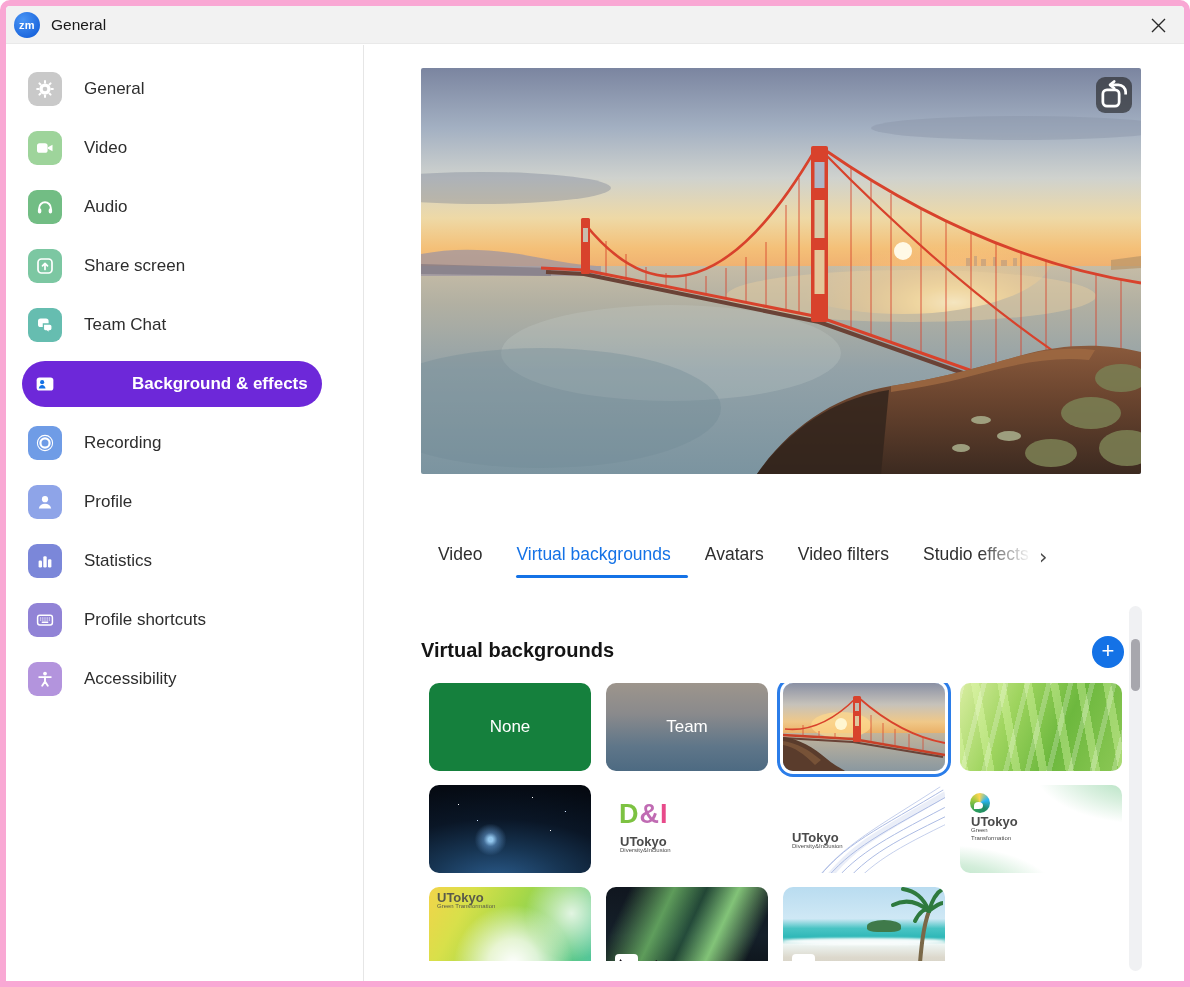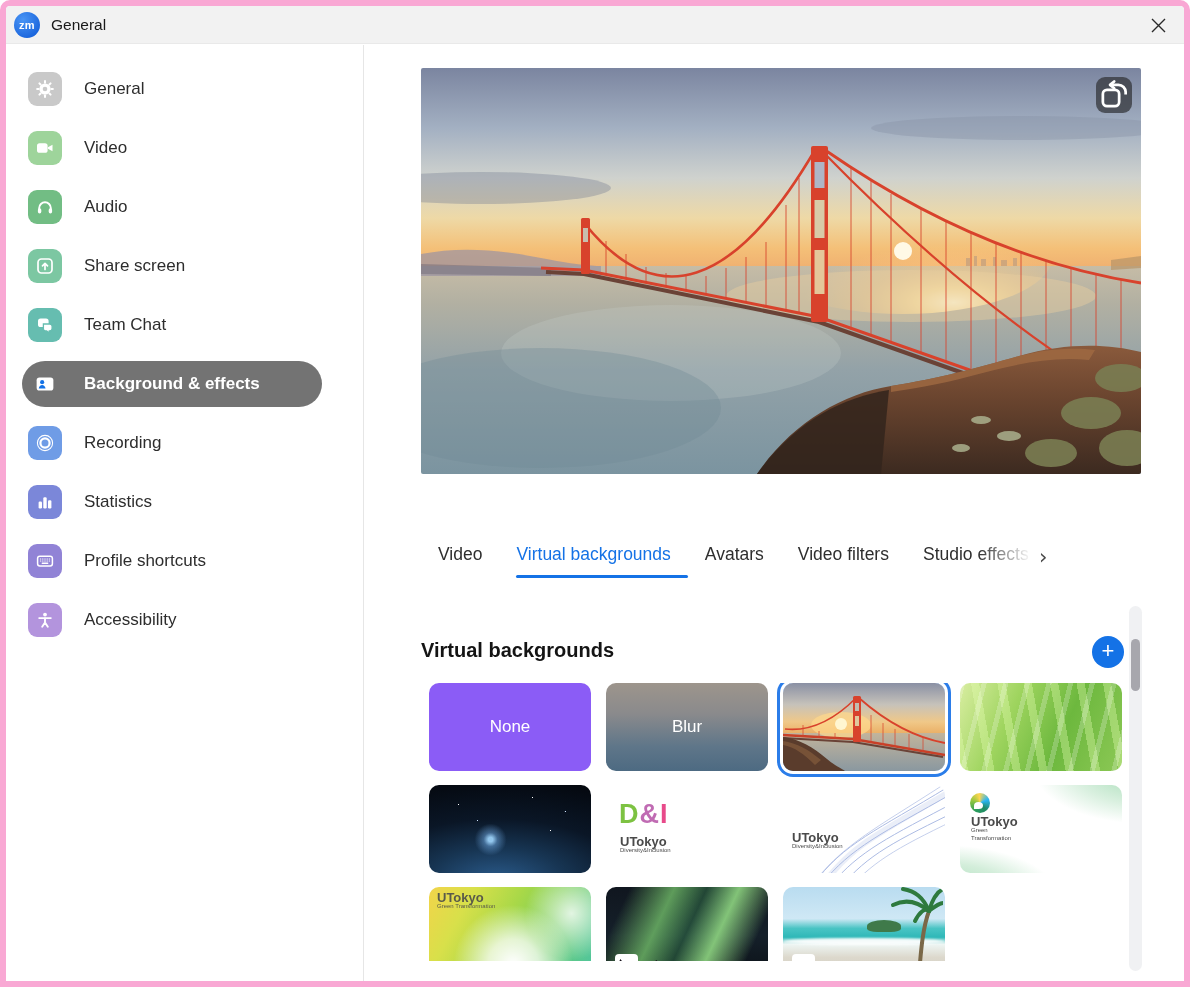--- a/index.html
+++ b/index.html
@@ -32,21 +32,21 @@
   }
   .nav-item {
     width:300px; height:46px; margin:0 0 13px 16px; border-radius:23px;
     display:flex; align-items:center; padding-left:6px; cursor:pointer;
   }
   .nav-item .nav-icon {
     width:34px; height:34px; border-radius:9px; flex:0 0 34px;
     display:flex; align-items:center; justify-content:center;
   }
   .nav-item .nav-label { margin-left:22px; font-size:17px; color:#2d2d2d; }
-  .nav-item.selected { background:#737373; }
+  .nav-item.selected { background:#6d28d9;gap:48px; }
   .nav-item.selected .nav-label { color:#ffffff; font-weight:bold; }
   .c-general   { background:#c9c9c9; }
   .c-video     { background:#9ed49b; }
   .c-audio     { background:#72bd84; }
   .c-share     { background:#7cc7a2; }
   .c-chat      { background:#66bdb0; }
   .c-bge       { background:transparent; }
   .c-recording { background:#6f9ce6; }
   .c-profile   { background:#8ea4e8; }
   .c-stats     { background:#7b87d9; }
@@ -95,21 +95,21 @@
   .bg-grid {
     margin-top:21px; margin-left:8px; width:700px; height:278px; overflow:hidden;
     display:grid; grid-template-columns:repeat(4,162px); grid-auto-rows:88px; column-gap:15px; row-gap:14px;
   }
   .tile {
     position:relative; width:162px; height:88px; border-radius:10px; overflow:hidden; cursor:pointer;
     color:#fff; font-size:17px;
   }
   .tile .center-label { position:absolute; inset:0; display:flex; align-items:center; justify-content:center; }
   .tile.selected { box-shadow:0 0 0 3px #ffffff, 0 0 0 6px #2b7de9; }
-  .t-none { background:#8b5cf6; }
+  .t-none { background:#15803d; }
   .t-blur { background:linear-gradient(180deg,#9d958c 0%,#8a8a8c 35%,#5f7689 72%,#4d6a82 100%); }
   .t-grass {
     background:
       repeating-linear-gradient(104deg, rgba(255,255,255,.22) 0 5px, rgba(255,255,255,0) 5px 21px),
       repeating-linear-gradient(80deg, rgba(230,255,180,.35) 0 8px, rgba(0,0,0,0) 8px 26px),
       linear-gradient(115deg,#d8eda0 0%,#9ed45e 32%,#6db83e 62%,#8cc855 100%);
   }
   .t-earth {
     background:
       radial-gradient(circle at 38% 62%, rgba(160,215,255,.9) 0 2%, rgba(120,180,240,.45) 6%, rgba(0,0,0,0) 14%),
@@ -258,20 +258,29 @@
     <div class="nav-item">
       <span class="nav-icon c-recording">
         <svg width="20" height="20" viewBox="0 0 20 20">
             <circle cx="10" cy="10" r="7.6" fill="none" stroke="#fff" stroke-width="1.1"></circle>
             <circle cx="10" cy="10" r="4.6" fill="none" stroke="#fff" stroke-width="2.2"></circle>
           </svg>
       </span>
       <span class="nav-label">Recording</span>
     </div>
 
+    <div class="nav-item">
+      <span class="nav-icon c-profile">
+        <svg width="20" height="20" viewBox="0 0 20 20" fill="#fff">
+            <circle cx="10" cy="7.2" r="3.1"></circle>
+            <path d="M3.8 16.6c.5-3.1 3-4.9 6.2-4.9s5.7 1.8 6.2 4.9z"></path>
+          </svg>
+      </span>
+      <span class="nav-label">Profile</span>
+    </div>
 
     <div class="nav-item">
       <span class="nav-icon c-stats">
         <svg width="20" height="20" viewBox="0 0 20 20" fill="#fff">
             <rect x="3.6" y="9.6" width="3.4" height="6.8" rx="1.2"></rect>
             <rect x="8.3" y="5.2" width="3.4" height="11.2" rx="1.2"></rect>
             <rect x="13" y="8.2" width="3.4" height="8.2" rx="1.2"></rect>
           </svg>
       </span>
       <span class="nav-label">Statistics</span>
@@ -424,21 +433,21 @@
         </button>
     </div>
 
     <div class="bg-grid">
 
       <div class="tile t-none">
         <span class="center-label">None</span>
       </div>
 
       <div class="tile t-blur">
-        <span class="center-label">Blur</span>
+        <span class="center-label">Team</span>
       </div>
 
       <div class="tile selected">
         <svg viewBox="0 0 162 88" preserveAspectRatio="none" width="162" height="88">
           <defs>
             <linearGradient id="skyM" x1="0" y1="0" x2="0" y2="1">
               <stop offset="0" stop-color="#8a90a4"></stop>
                 <stop offset=".4" stop-color="#c6c2ba"></stop>
               <stop offset=".72" stop-color="#f0c888"></stop>
                 <stop offset="1" stop-color="#e8a85c"></stop>

